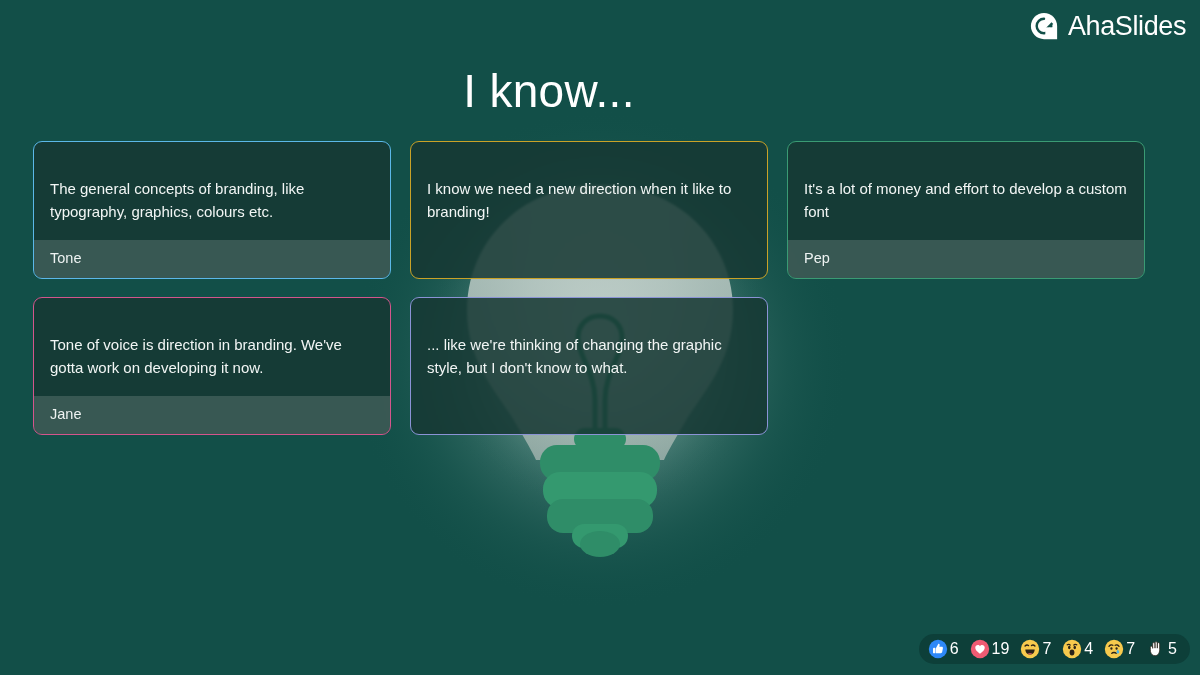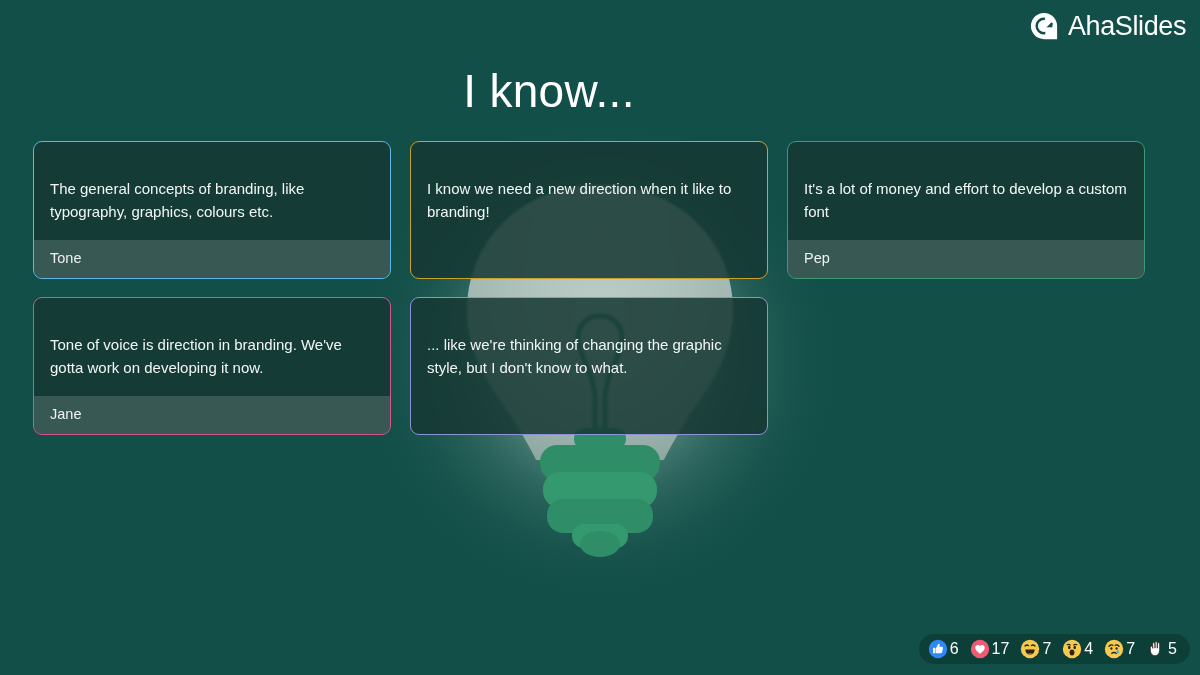--- a/index.html
+++ b/index.html
@@ -241,21 +241,21 @@
 
   <div class="reaction">
     <span>
       <svg class="reaction-icon" viewBox="0 0 24 24" xmlns="http://www.w3.org/2000/svg">
         <circle cx="12" cy="12" r="11" fill="#ef5b73"></circle>
         <path d="M12 17.6 C12 17.6 6.3 14.1 6.3 10.5 C6.3 8.6 7.8 7.3 9.4 7.3
                  C10.6 7.3 11.5 8.0 12 8.8 C12.5 8.0 13.4 7.3 14.6 7.3
                  C16.2 7.3 17.7 8.6 17.7 10.5 C17.7 14.1 12 17.6 12 17.6 Z" fill="#ffffff"></path>
       </svg>
     </span>
-    <span class="reaction-count">17</span>
+    <span class="reaction-count">19</span>
   </div>
 
   <div class="reaction">
     <span>
       <svg class="reaction-icon" viewBox="0 0 24 24" xmlns="http://www.w3.org/2000/svg">
         <circle cx="12" cy="12" r="11" fill="#f7ca4d"></circle>
         <path d="M6.1 8.3 C7.3 7.1 9.0 6.9 10.2 7.8" stroke="#2b2318" stroke-width="1.7" fill="none" stroke-linecap="round"></path>
         <path d="M17.9 8.3 C16.7 7.1 15.0 6.9 13.8 7.8" stroke="#2b2318" stroke-width="1.7" fill="none" stroke-linecap="round"></path>
         <path d="M6.4 12.6 L17.6 12.6 C17.6 16.2 15.1 18.6 12 18.6 C8.9 18.6 6.4 16.2 6.4 12.6 Z" fill="#2b2318"></path>
         <path d="M9.2 17.7 C10.0 16.7 14.0 16.7 14.8 17.7 C13.9 18.4 10.1 18.4 9.2 17.7 Z" fill="#ef5b73"></path>

